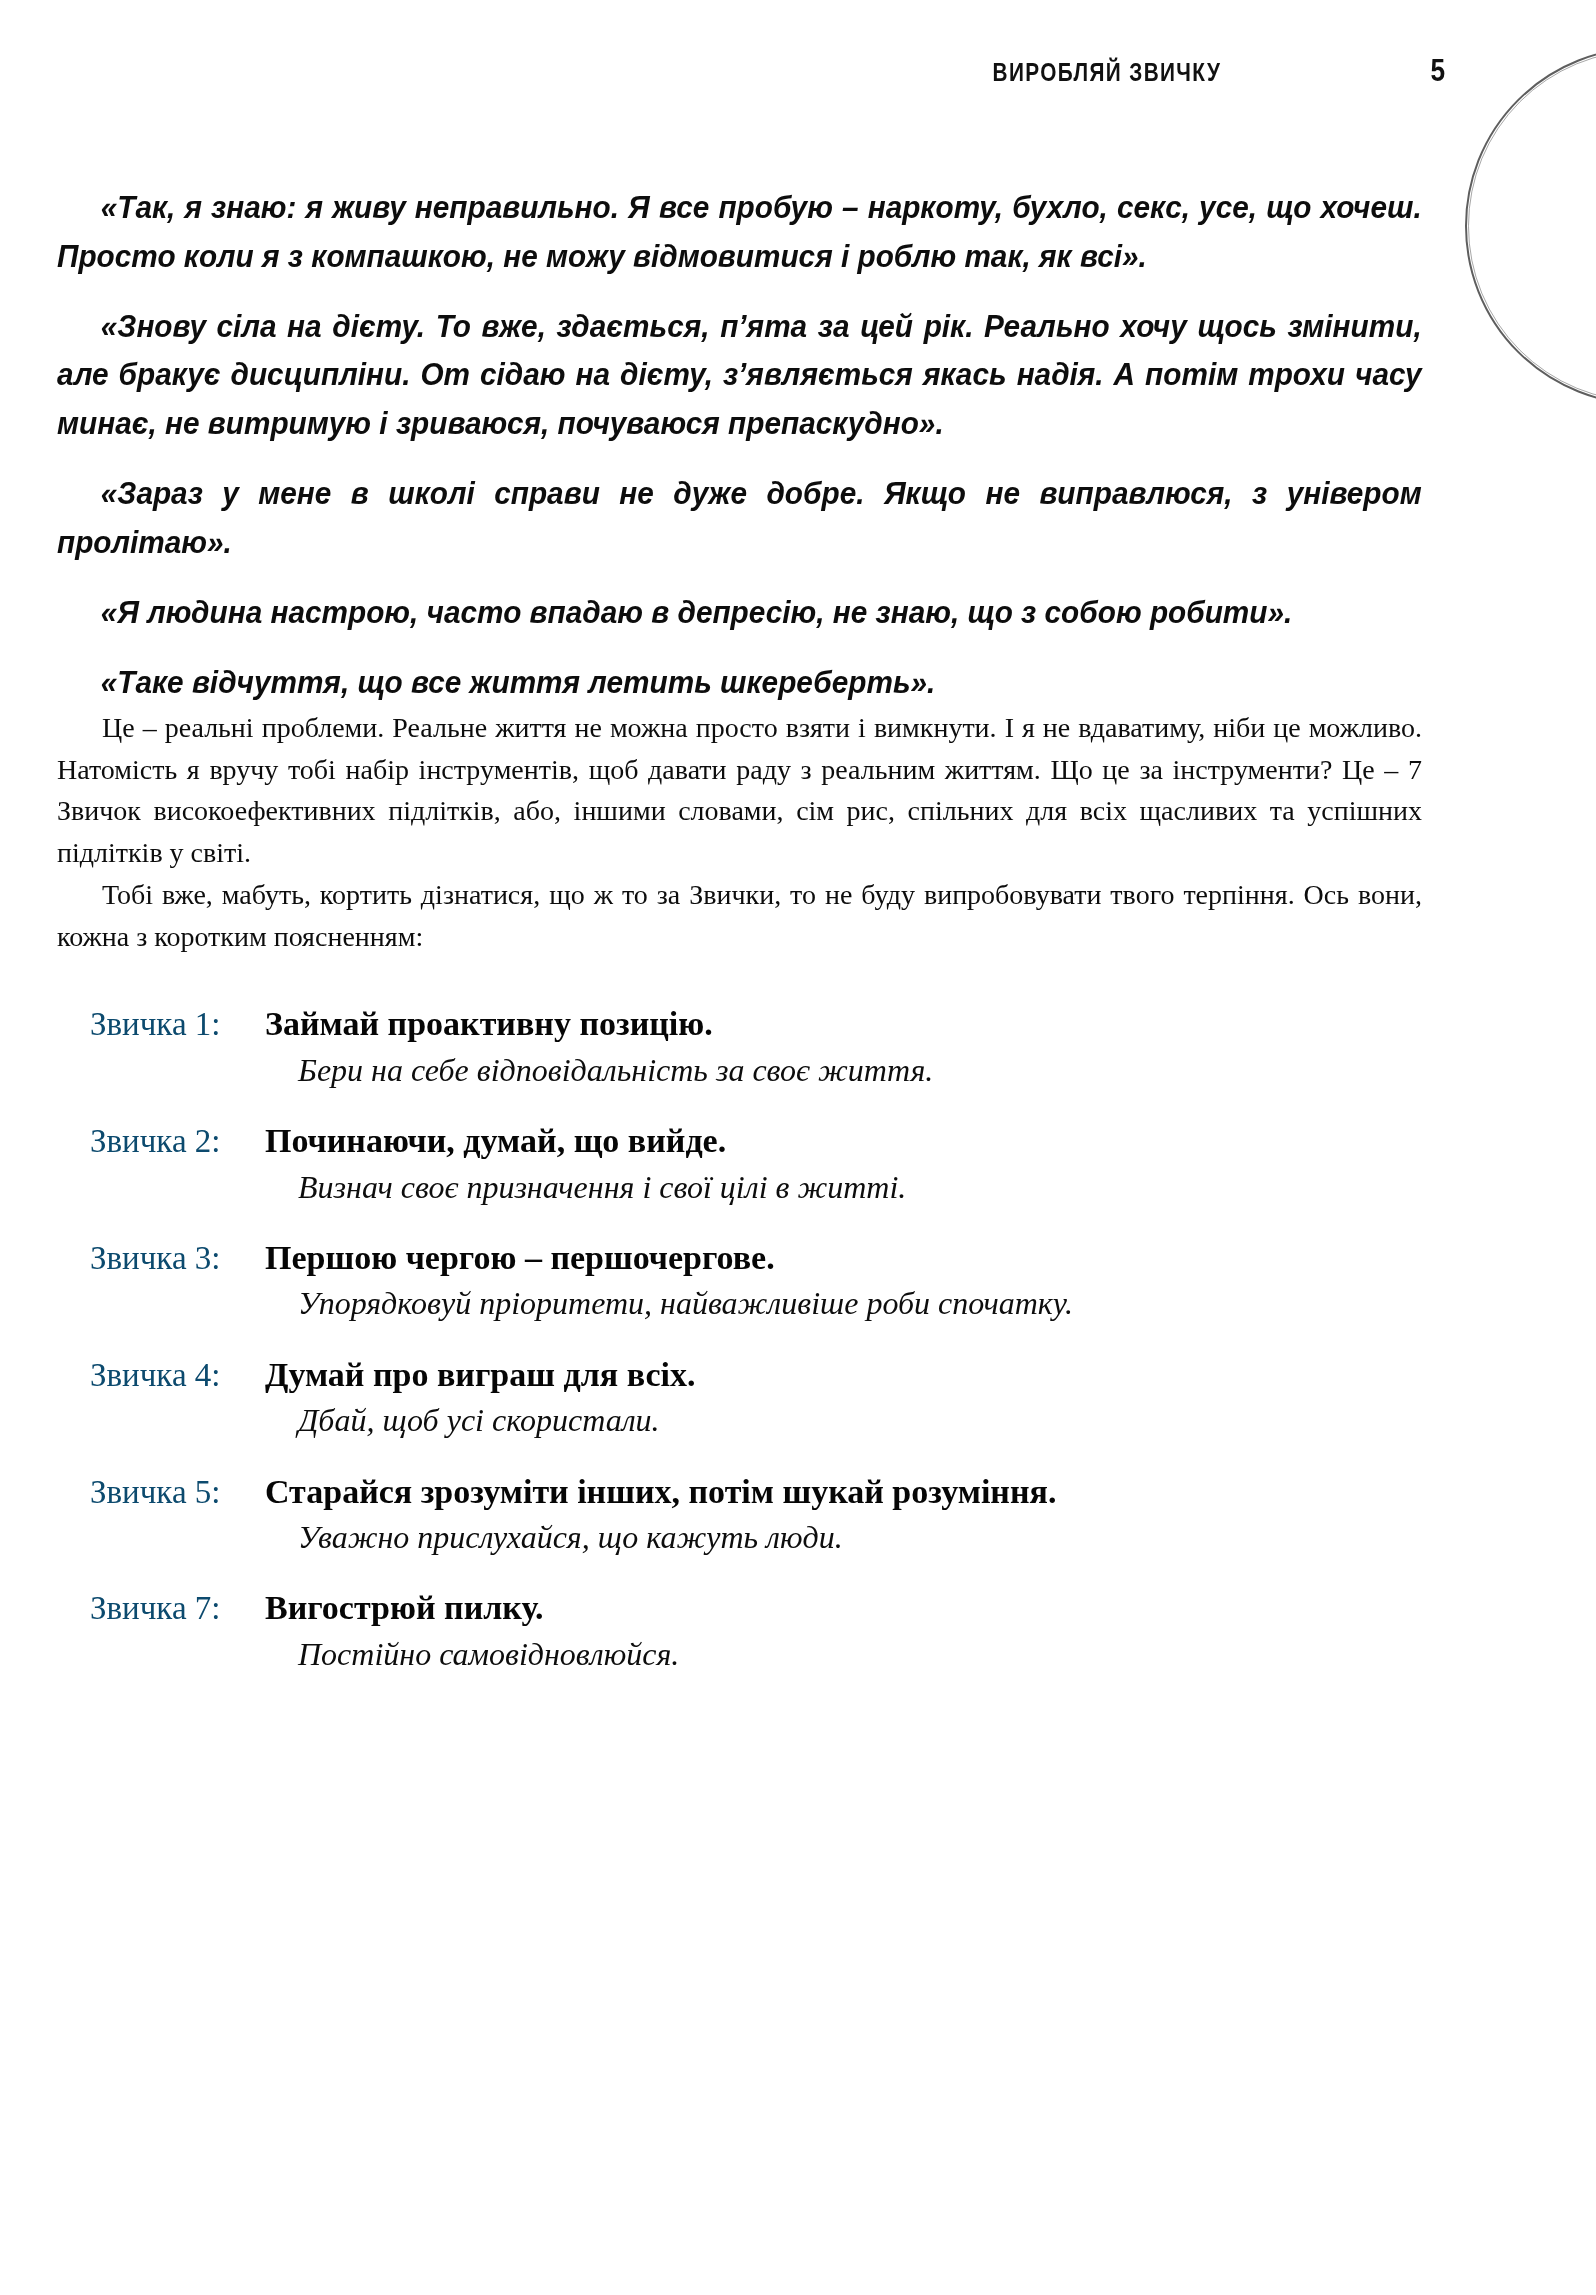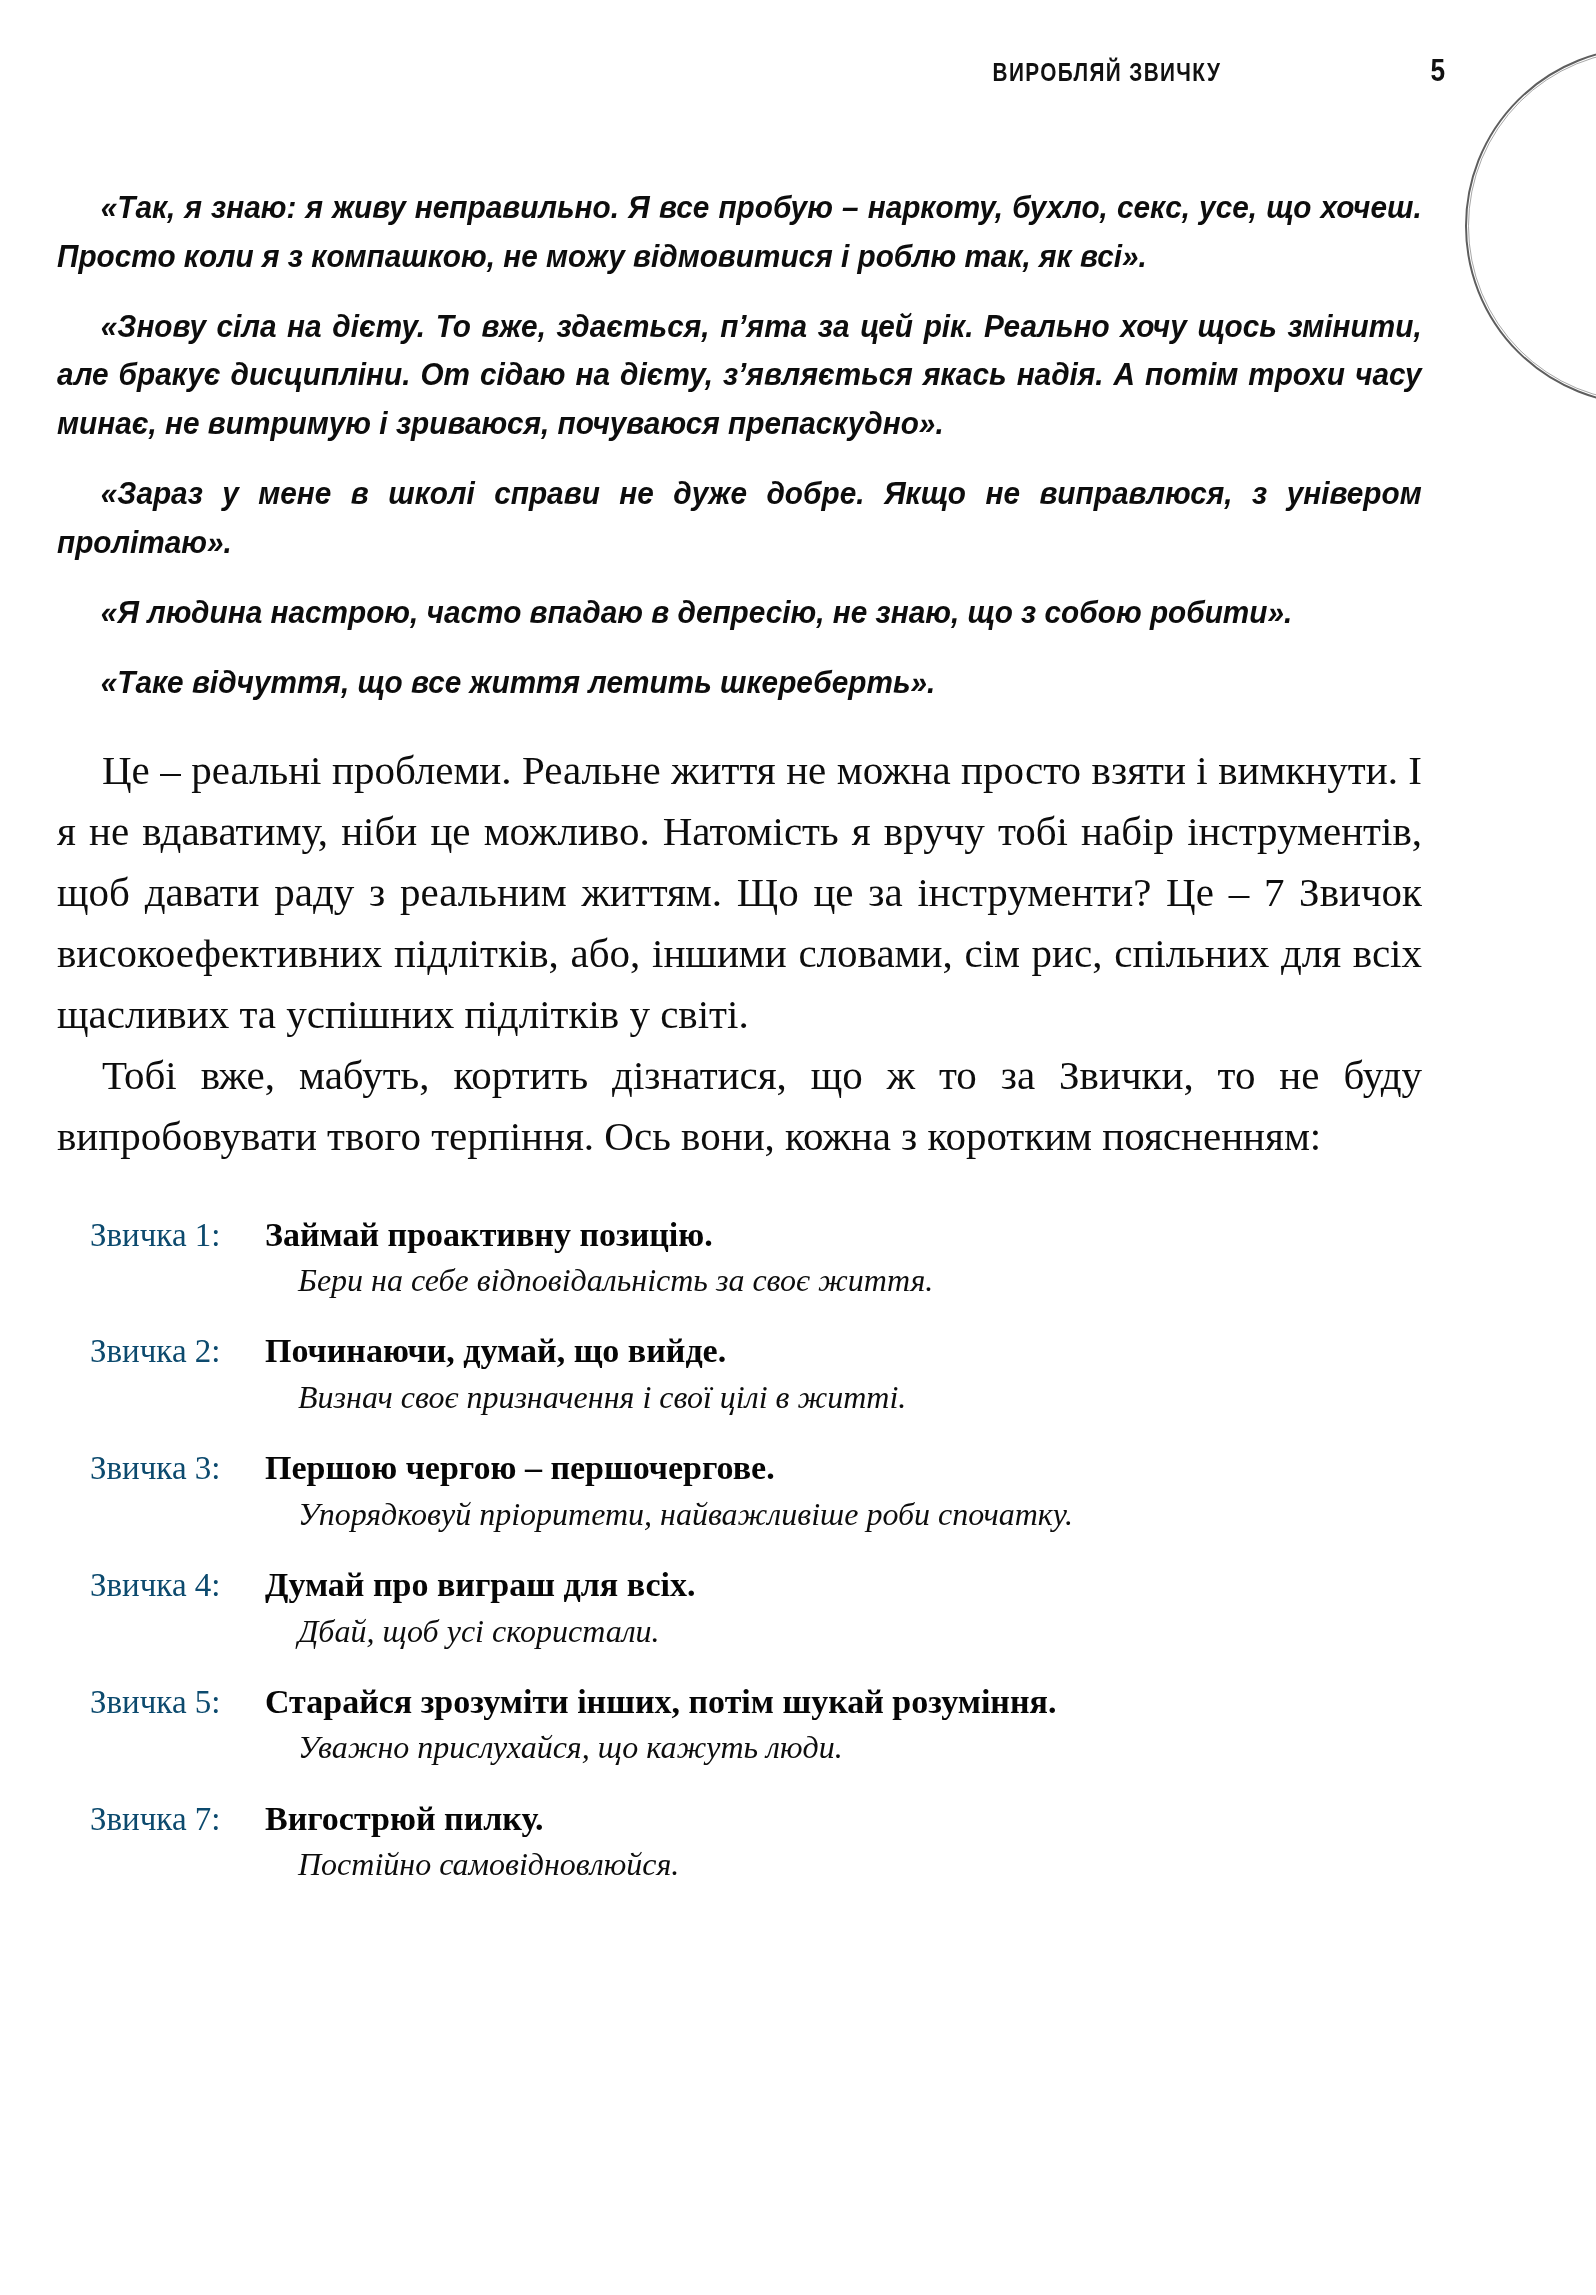--- a/index.html
+++ b/index.html
@@ -105,26 +105,26 @@
     text-indent: 47px;
     margin: 0 0 21.6px 0;
     transform: scaleX(0.93);
     transform-origin: left top;
     width: 107.5%;
     color: #0d0d0d;
     hyphens: manual;
   }
   .quote:last-of-type { margin-bottom: 0; }
 
-  .quotes-block { margin-bottom: 33px; }
+  .quotes-block { }
 
   
   .body-par {
     font-family: "Liberation Serif", "DejaVu Serif", serif;
-    font-size: 41px;
+    font-size: 28px;
     line-height: 1.49;
     text-align: justify;
     text-indent: 45px;
     margin: 0;
     color: #0d0d0d;
     hyphens: manual;
   }
   .body-block { margin-bottom: 45px; }
 
   

